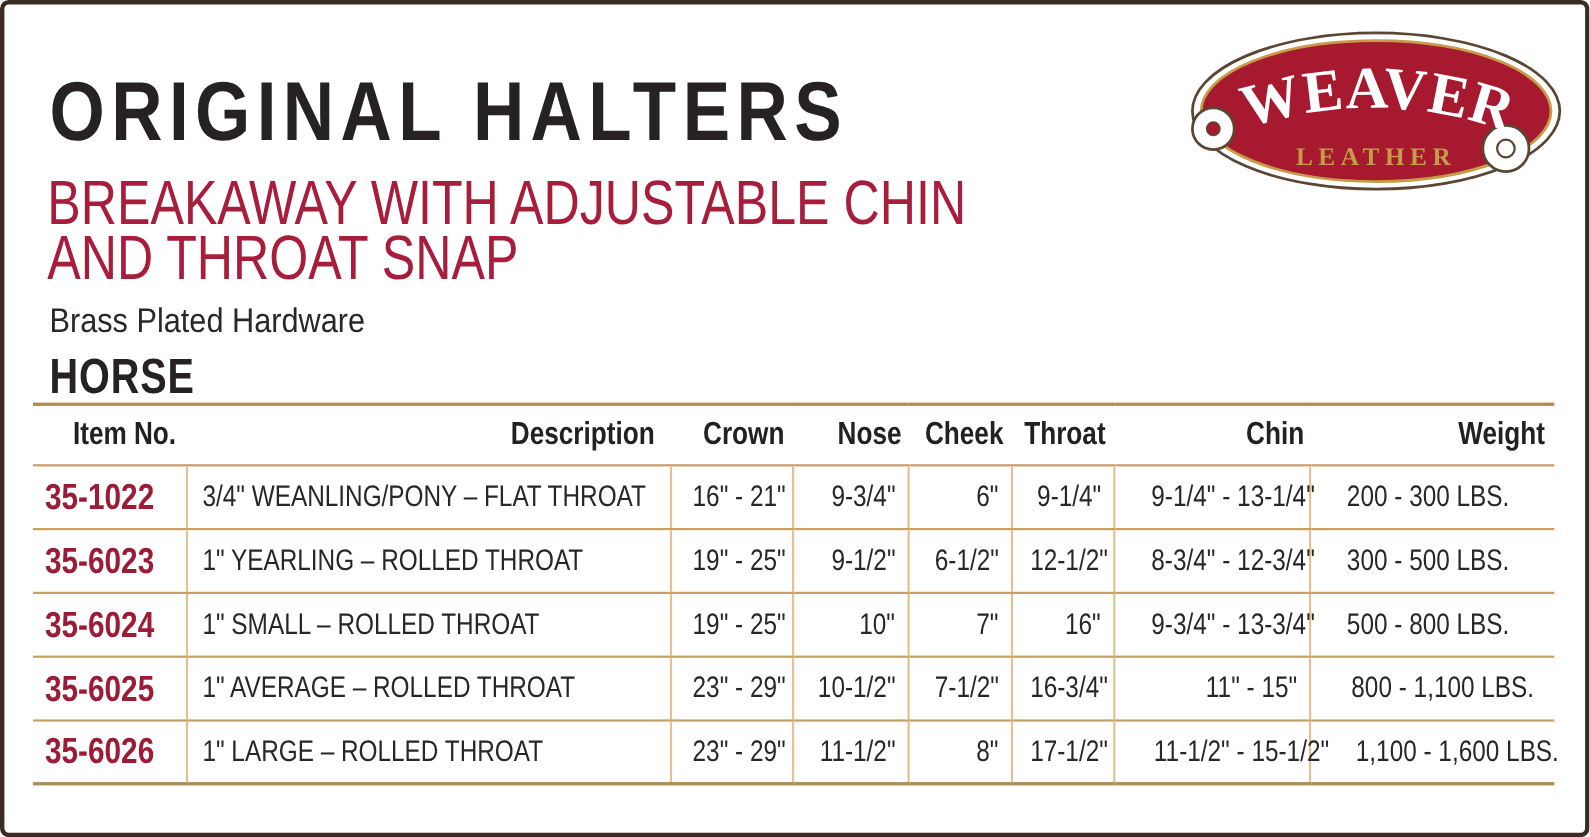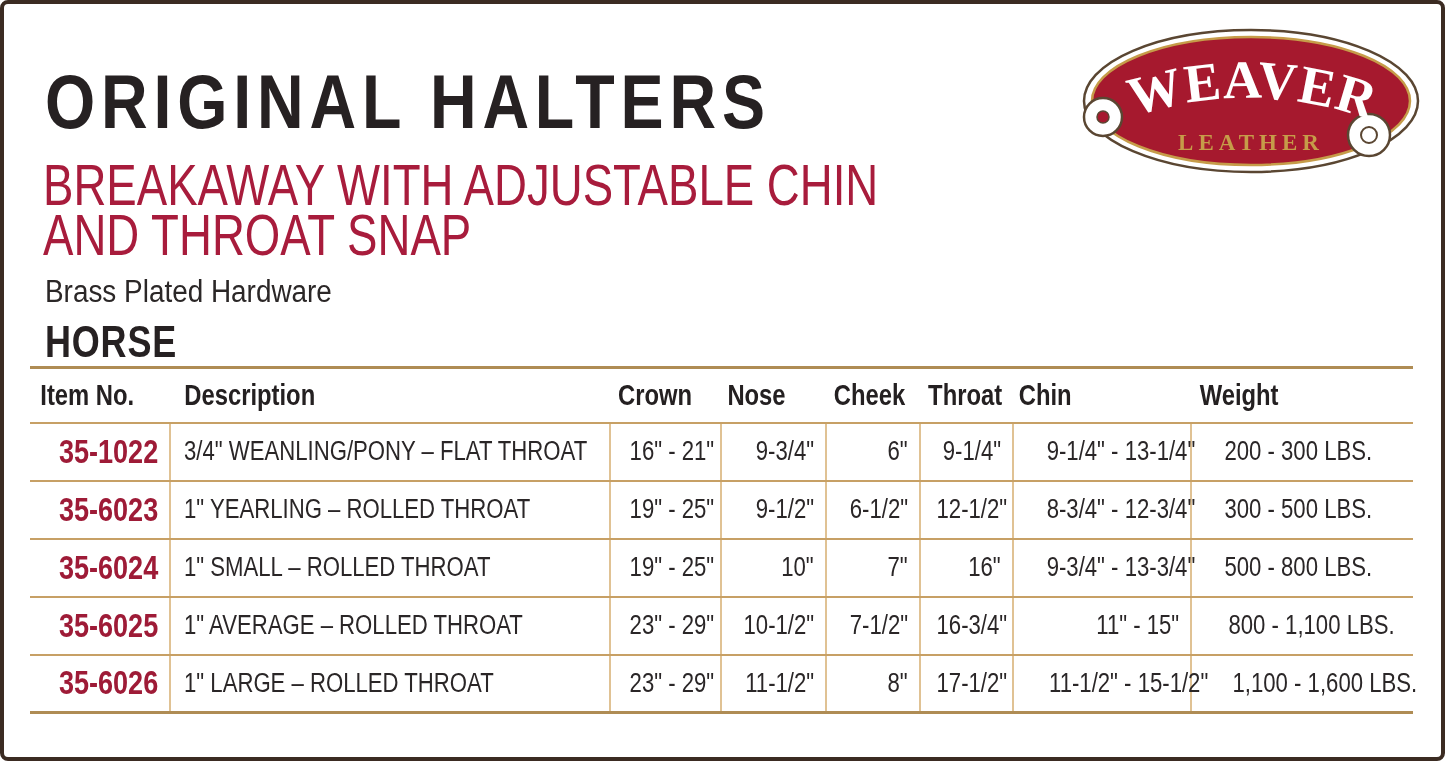--- a/index.html
+++ b/index.html
@@ -51,31 +51,31 @@
     position:absolute; left:30px; top:366px;
     width:1383px; table-layout:fixed; border-collapse:collapse;
   }
   table.spec th, table.spec td {
     white-space:nowrap; overflow:visible; vertical-align:middle;
   }
   table.spec th {
     height:55px;
     border-top:3px solid var(--gold-heavy,#af8c54);
     border-bottom:2px solid var(--gold-line,#c7a065);
-    font-size:29px; font-weight:800; color:#242021; text-align:left;
+    font-size:29px; font-weight:800; color:#242021; text-align:right;
   }
   table.spec td {
     height:58px;
     border-bottom:2px solid var(--gold-line,#c7a065);
     font-size:27px; color:#2a2627;
   }
   table.spec tbody td + td { border-left:2px solid var(--gold-divider,#e0c294); }
   table.spec tbody tr:last-child td { border-bottom:3px solid var(--gold-heavy,#af8c54); }
 
-  td.c-item { text-align:right; }
+  td.c-item { text-align:left; }
   td.c-item span { font-weight:800; font-size:33px; color:var(--item-crimson,#9e1b37); }
   td.c-desc { text-align:left; padding-left:13px; }
   td.c-num  { text-align:right; padding-right:11px; }
   td.c-weight { text-align:left; padding-right:13px; }
 </style>
 </head>
 <body>
 
 <div class="frame"></div>
 

